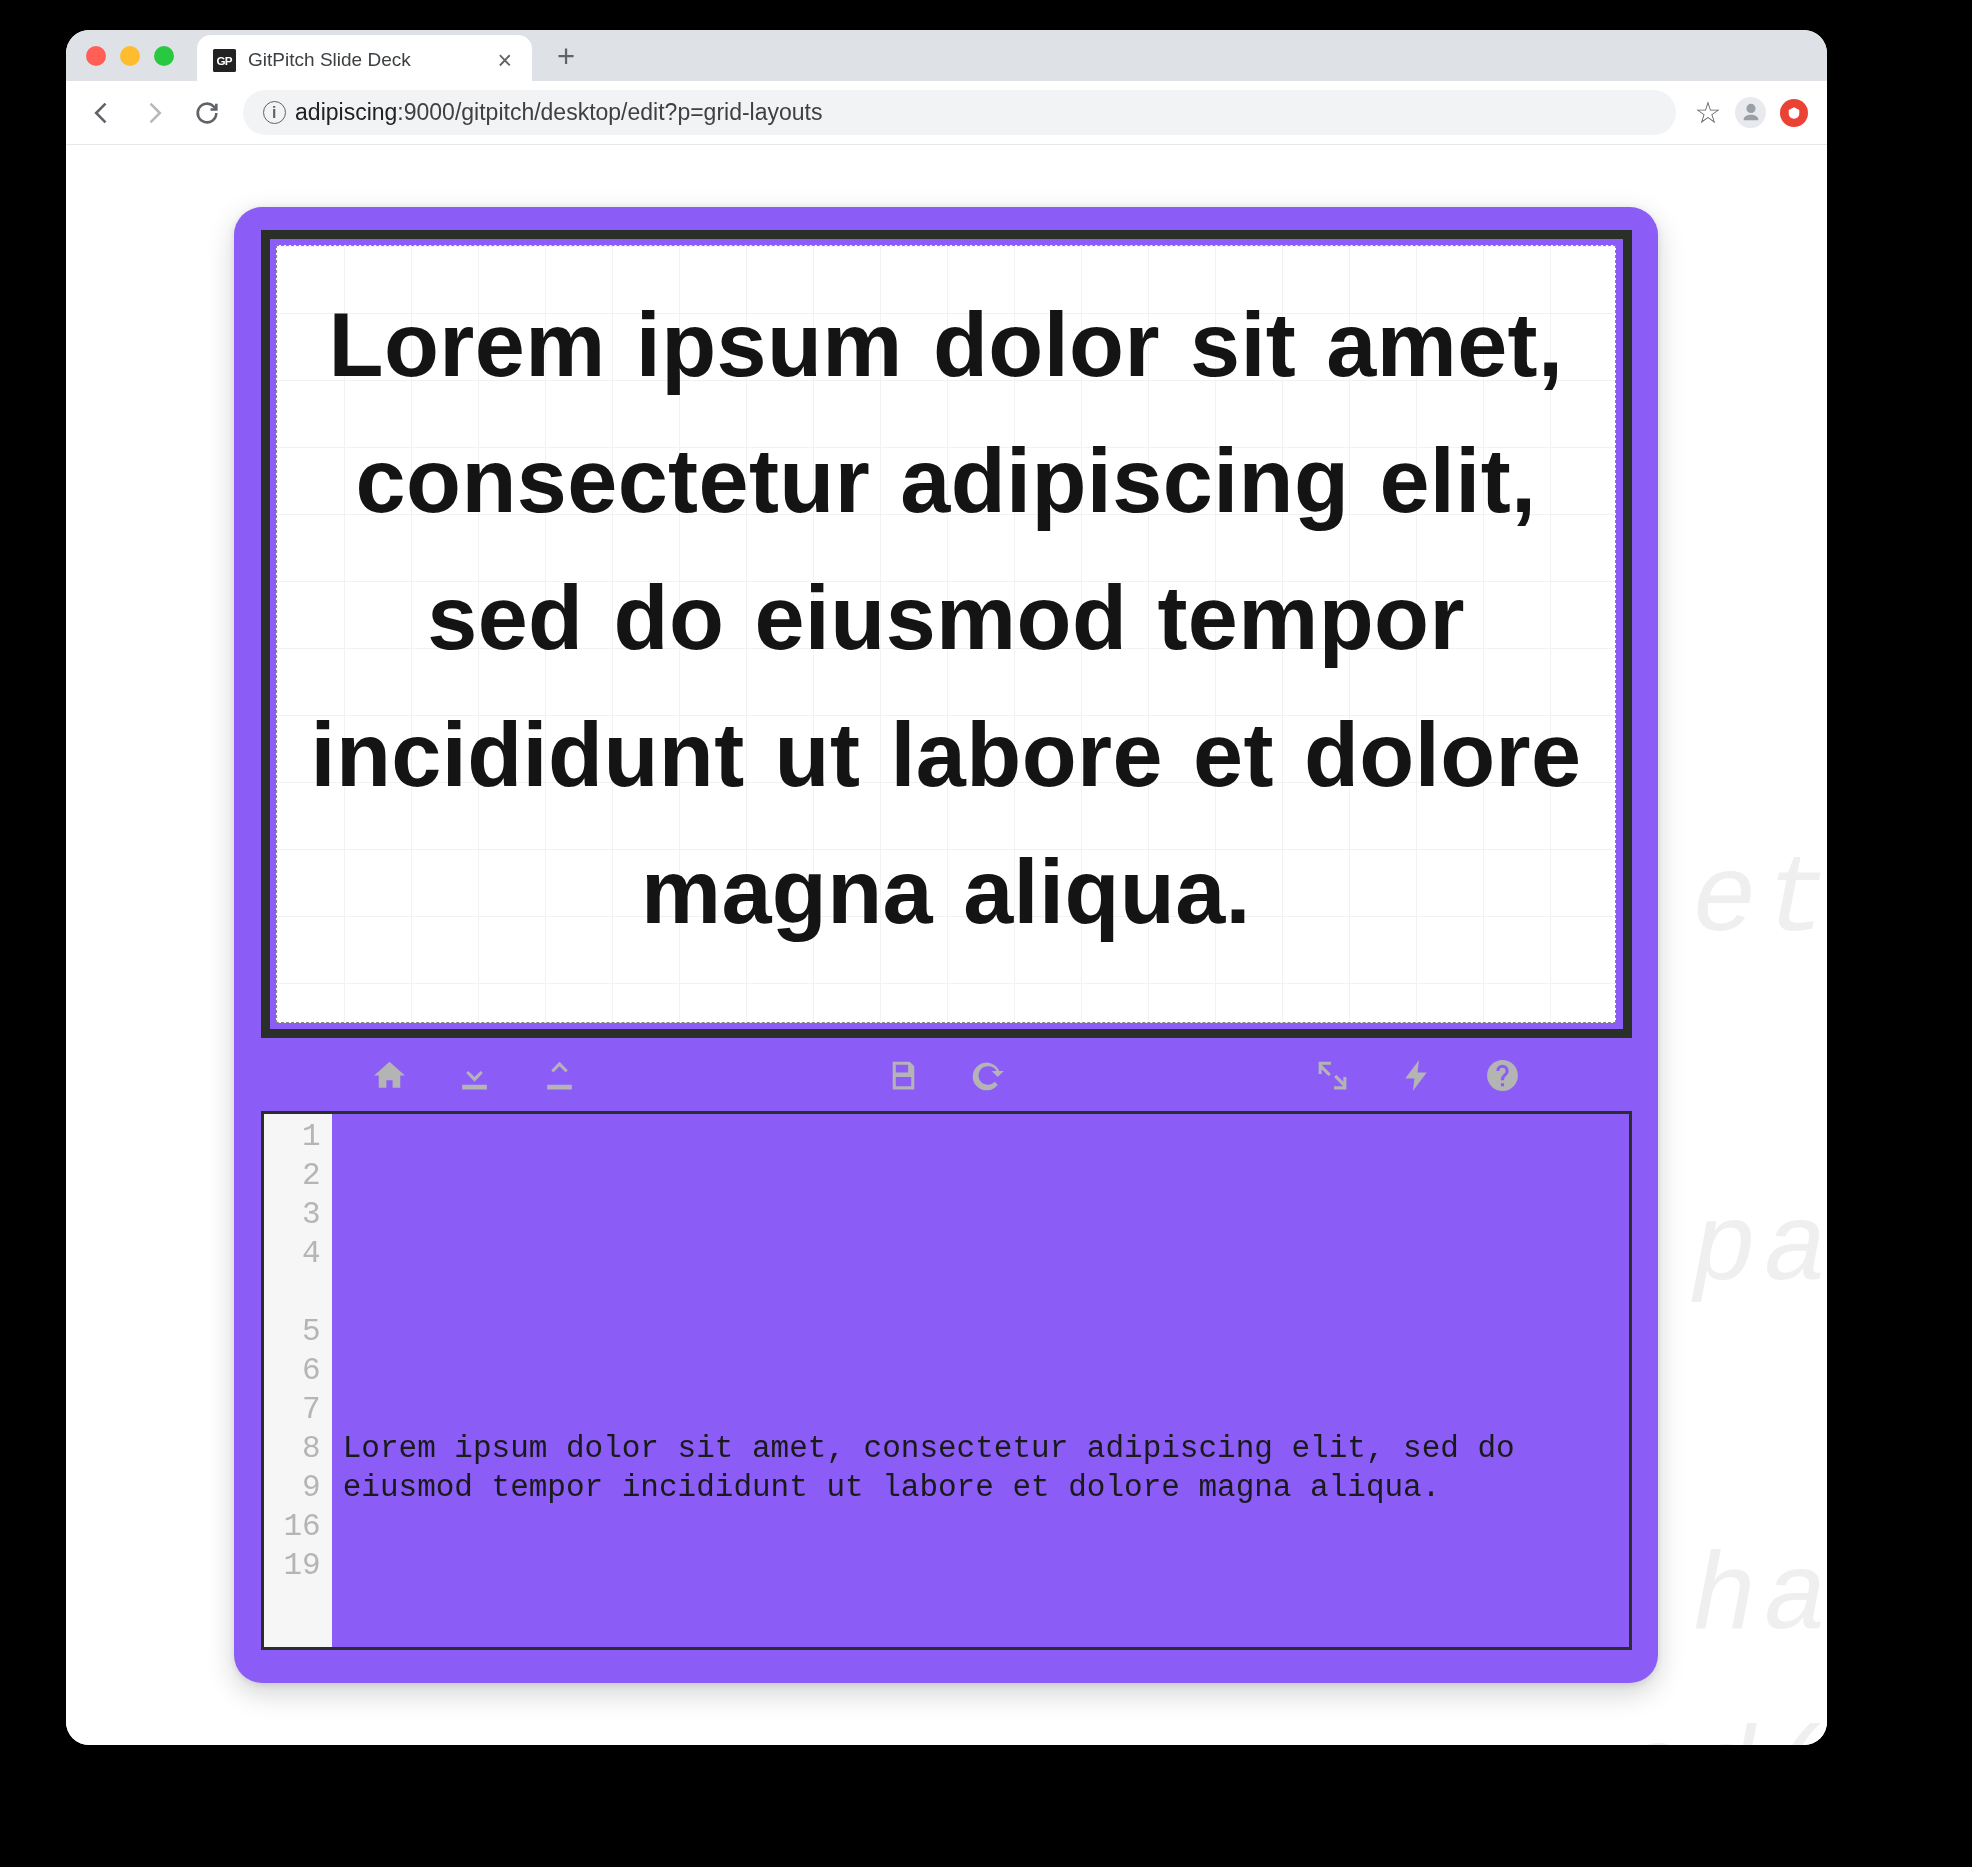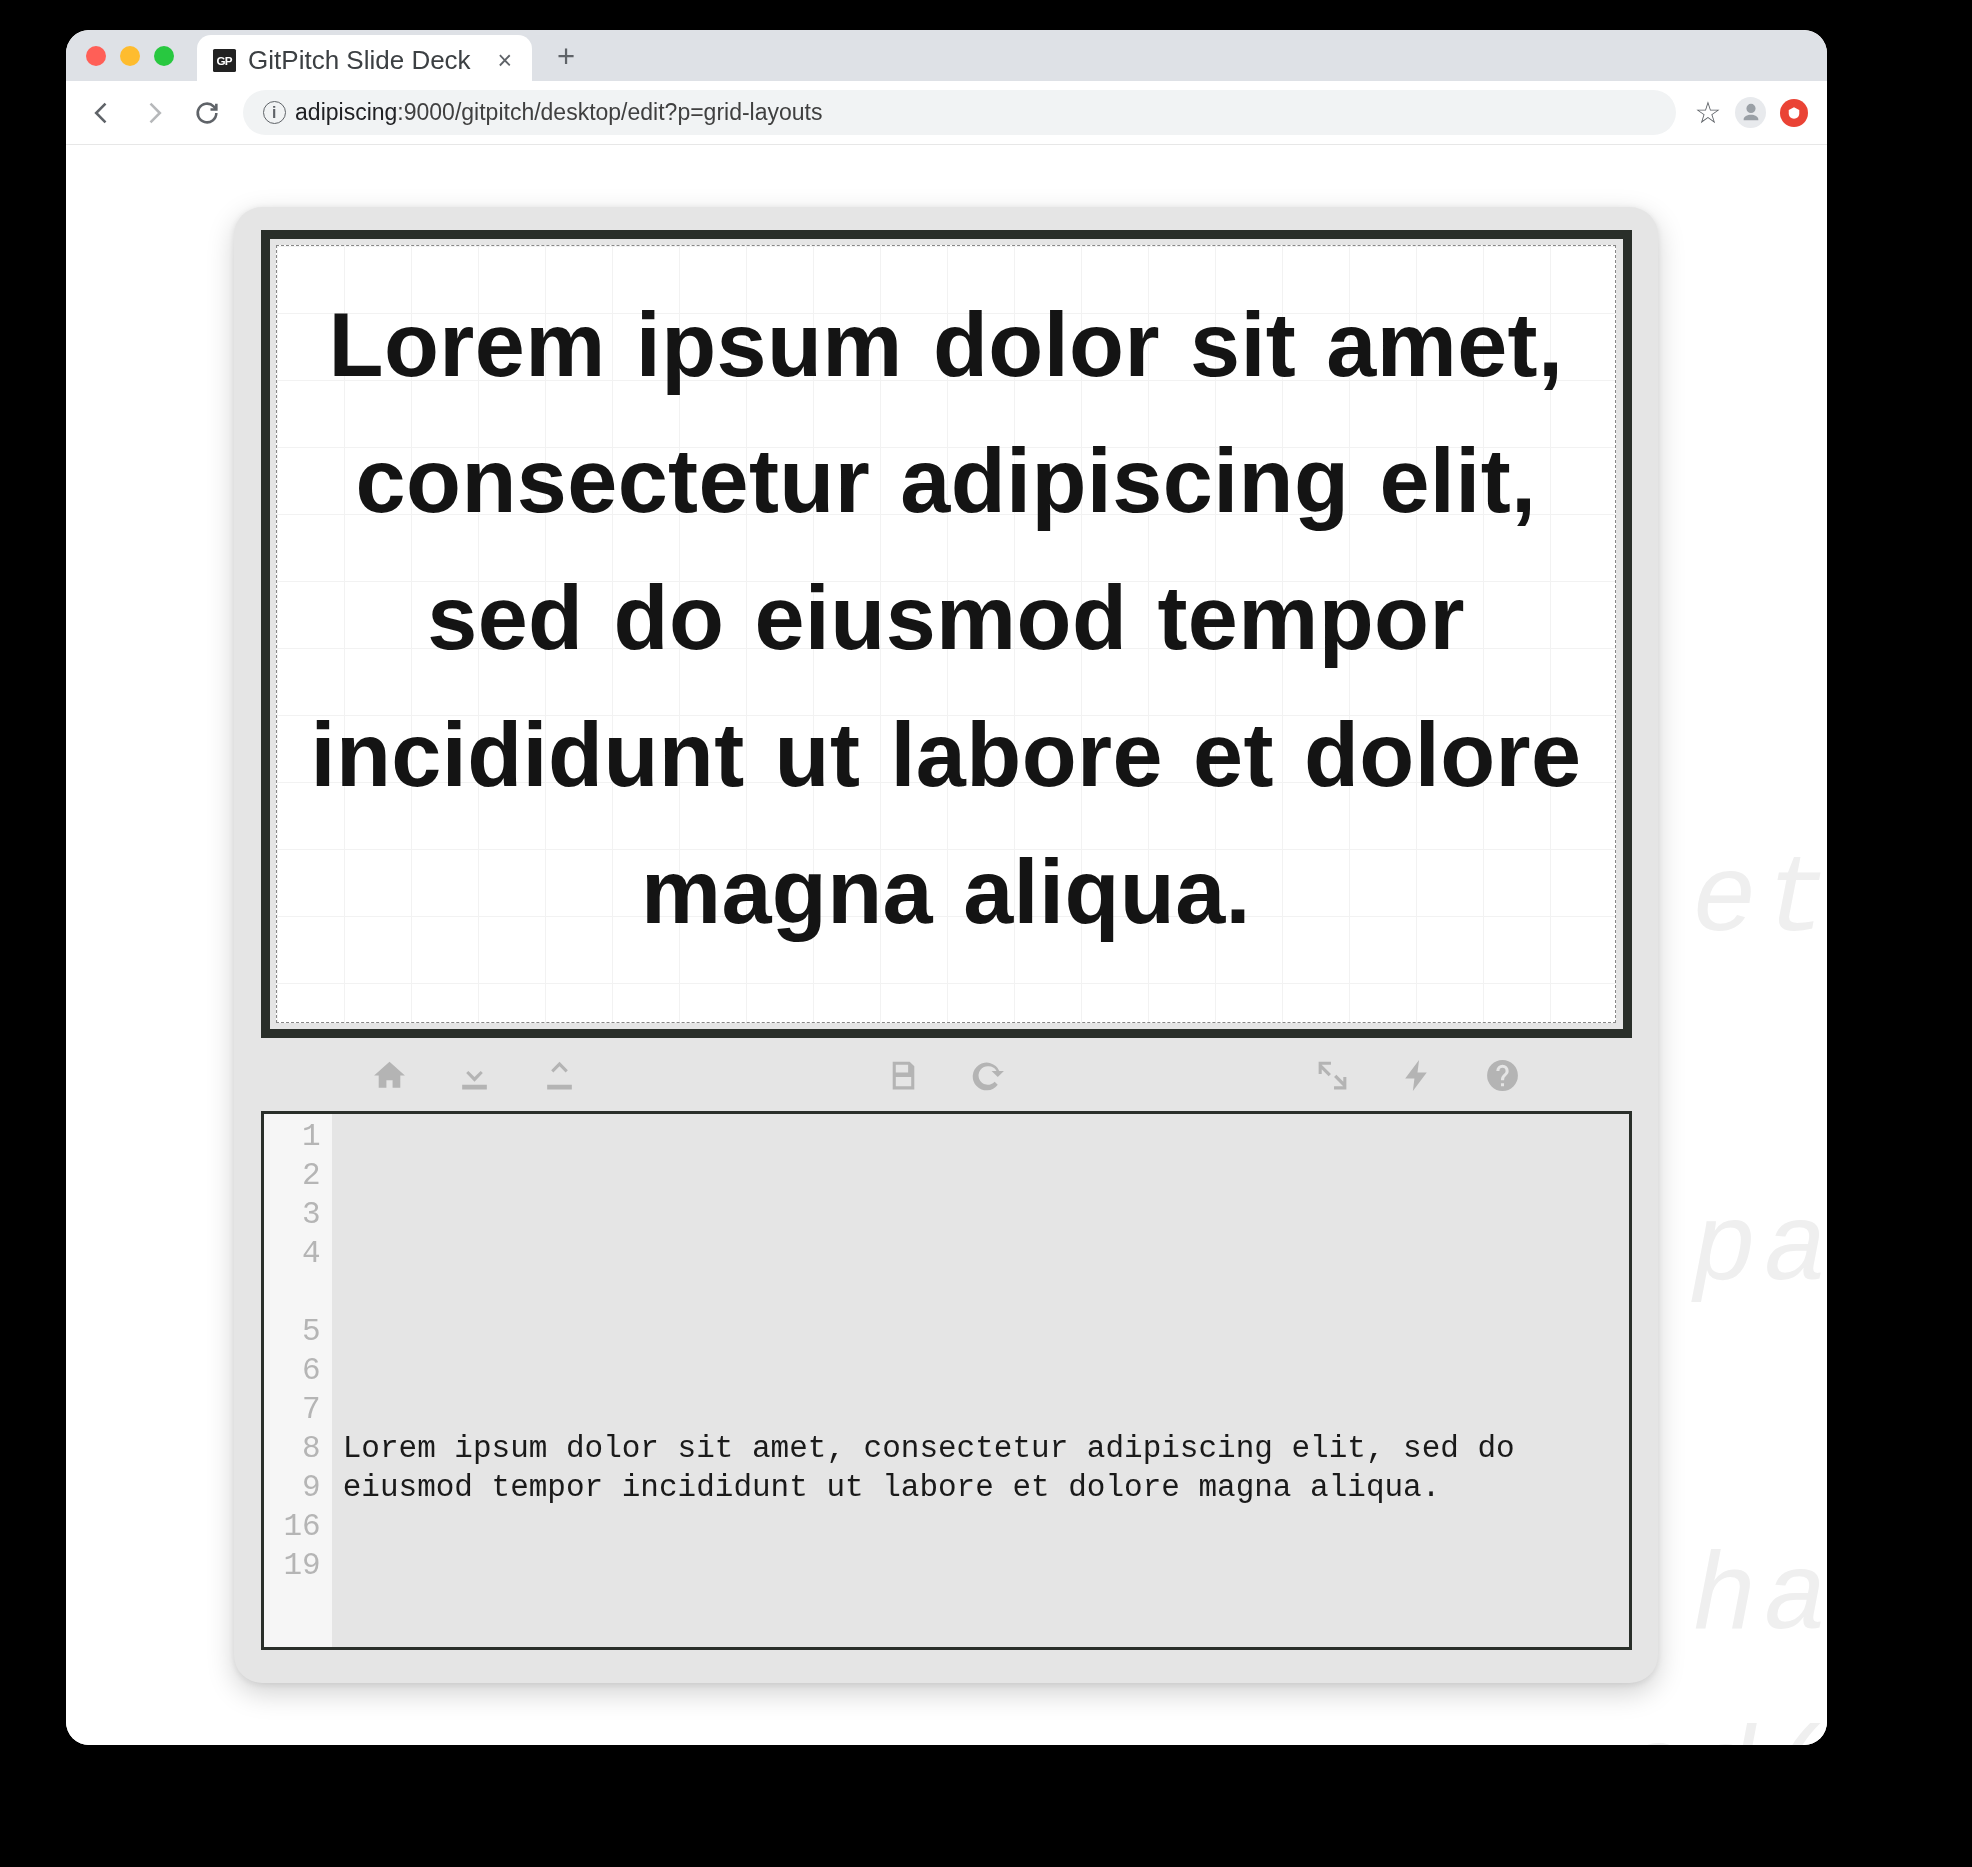--- a/index.html
+++ b/index.html
@@ -8,21 +8,21 @@
     .win-chrome-bg { position:absolute; inset:0; background:#fff; border-radius:23px; box-shadow:0 31px 93px rgba(0,0,0,.55); overflow:hidden; }
 
     
     .title-bar { height:51px; background:#dee1e6; border-top-left-radius:23px; border-top-right-radius:23px; display:flex; align-items:center; padding:0 0 0 20px; position:relative; }
     .traffic { display:flex; gap:14px; align-items:center; }
     .dot { width:20px; height:20px; border-radius:50%; }
     .red { background:#ff5f57; } .yellow { background:#febc2e; } .green { background:#28c840; }
 
     .tab { margin-left:23px; height:51px; display:flex; align-items:center; background:#fff; border-top-left-radius:14px; border-top-right-radius:14px; padding:0 20px 0 15.6px; gap:12.5px; position:relative; top:4.7px; min-width:335px; }
     .favicon { width:23px; height:23px; background:#222; color:#fff; font-size:11.7px; font-weight:700; display:flex; align-items:center; justify-content:center; border-radius:1.6px; letter-spacing:-0.8px; }
-    .tab-title { font-size:26px; color:#3c4043; }
+    .tab-title { font-size:19px; color:#3c4043; }
     .tab-close { margin-left:auto; font-size:25px; color:#5f6368; line-height:1; }
     .newtab { margin-left:25px; font-size:31px; color:#5f6368; font-weight:300; position:relative; top:1.6px; }
 
     
     .url-bar { height:64px; background:#fff; border-bottom:0.8px solid #e7e7e7; display:flex; align-items:center; padding:0 18.7px; gap:18.7px; }
     .nav-btn { color:#5f6368; display:flex; align-items:center; justify-content:center; width:34px; height:34px; }
     .nav-btn.disabled { opacity:.45; }
     .nav-btn svg { width:28px; height:28px; }
     .addr { flex:1; display:flex; align-items:center; background:#f1f3f4; border-radius:31px; height:45px; padding:0 20px; gap:9.3px; }
     .info-icon { width:23px; height:23px; border:1.6px solid #5f6368; border-radius:50%; display:flex; align-items:center; justify-content:center; color:#5f6368; font-size:15.6px; font-weight:600; }
@@ -36,21 +36,21 @@
     .red-circle { width:28px; height:28px; border-radius:50%; background:#ea4335; display:flex; align-items:center; justify-content:center; }
     .red-circle svg{ width:14px; height:14px; fill:#fff; }
 
     
     .page-body { position:absolute; left:0; right:0; top:115px; bottom:0; background:#fff; }
 
     
     .bgcode { position:absolute; right:-7.8px; top:669px; color:#efefef; font-family:Liberation Mono, monospace; font-size:109px; line-height:1.6; text-align:right; white-space:pre; letter-spacing:6.2px; pointer-events:none; user-select:none; font-style:italic; }
 
     
-    .card { position:absolute; left:168px; top:62px; width:1424px; height:1476px; background:#e5e5e5; border-radius:28px; box-shadow:0 9.3px 28px rgba(0,0,0,.18), 0 1.6px 6.2px rgba(0,0,0,.08);
+    .card { position:absolute; left:168px; top:62px; width:1424px; height:1476px; background:#8b5cf6; border-radius:28px; box-shadow:0 9.3px 28px rgba(0,0,0,.18), 0 1.6px 6.2px rgba(0,0,0,.08);
             padding:23px 26.5px 33px 26.5px; display:flex; flex-direction:column; }
 
     
     .slide-outer { border:9.3px solid #2a2f2a; padding:6.2px; }
     .slide-inner { border:1.6px dashed #888; min-height:778px; display:flex; align-items:center; justify-content:center; padding:17px 28px 48px 28px;
       background-image:linear-gradient(#f2f2f2 0.8px, transparent 0.8px), linear-gradient(90deg,#f2f2f2 0.8px, transparent 0.8px);
       background-size:67px 67px; background-color:#fff; }
     .slide-text { font-family:"Comic Sans MS","Comic Sans","Marker Felt","Brush Script MT",cursive,sans-serif; font-weight:700; font-size:90px; line-height:1.52; text-align:center; color:#141414; word-spacing:4.7px; letter-spacing:0.4px; }
 
     

